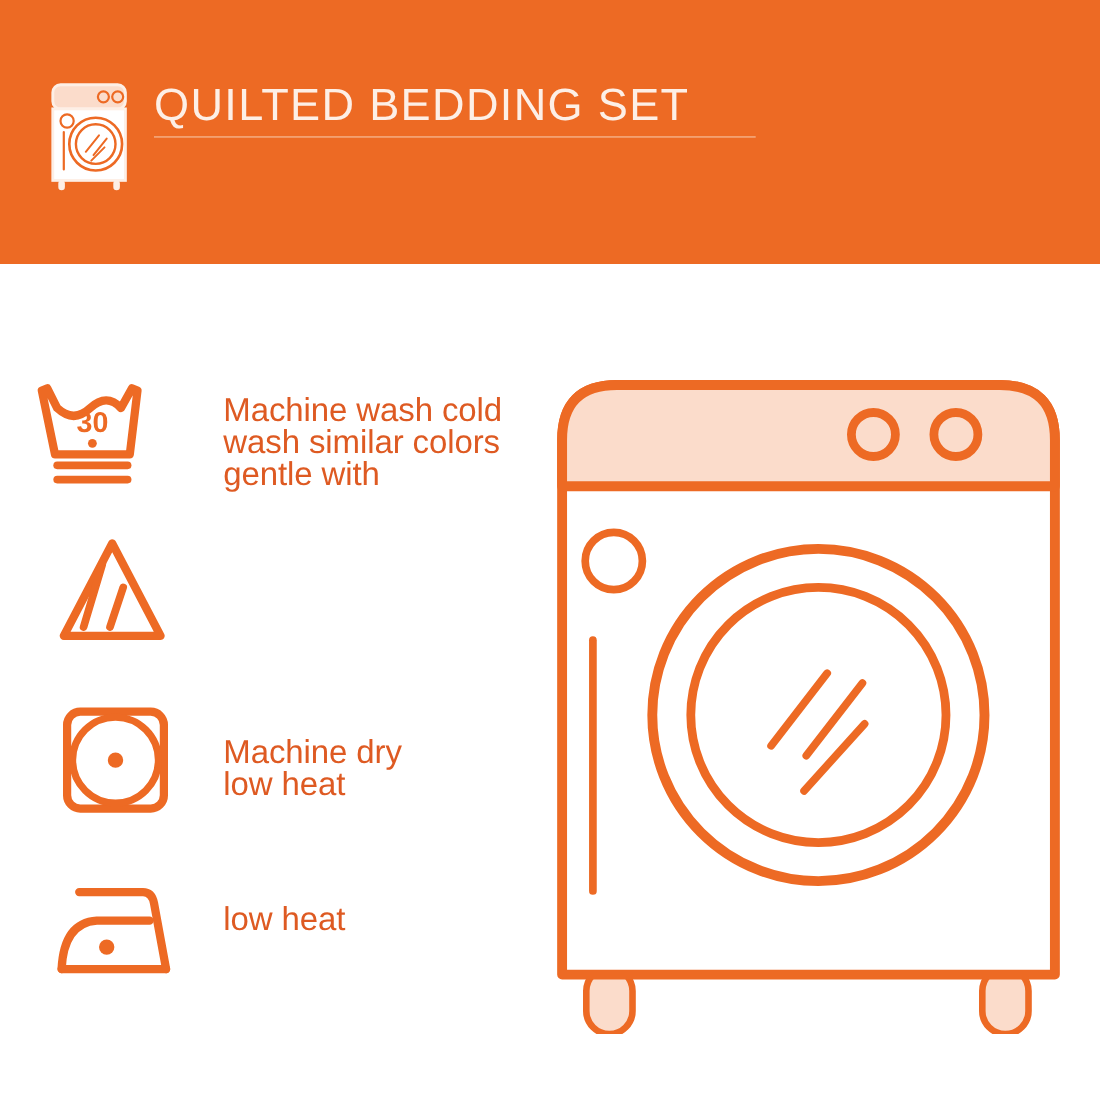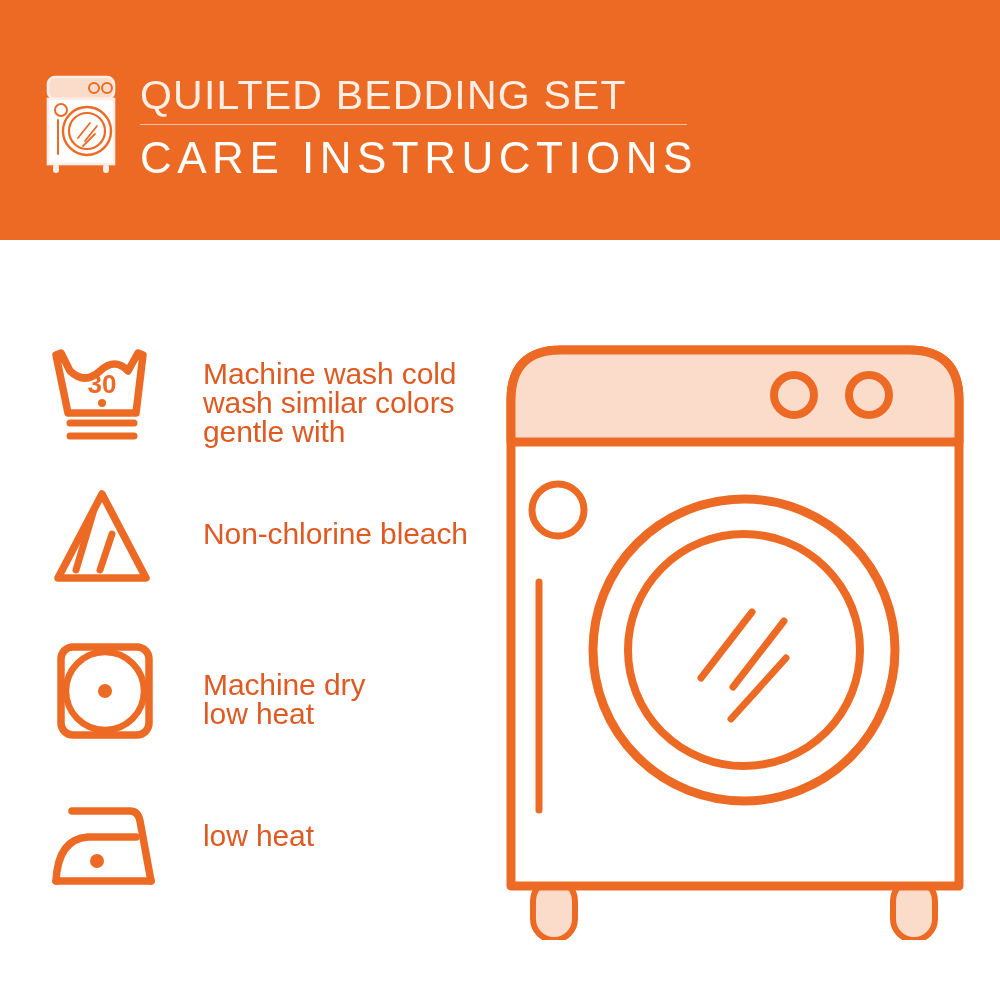--- a/index.html
+++ b/index.html
@@ -92,21 +92,21 @@
     width: 280px;
     color: #DE5A22;
     font-size: 30px;
     line-height: 29px;
     font-weight: 400;
     letter-spacing: -0.1px;
   }
   .care-text div { white-space: nowrap; }
 
   #row-wash   { top: 105px; }
-  #row-wash   .care-symbol { top: 2px; left: 50px; width: 104px; height: 96px; text-decoration: underline; }
+  #row-wash   .care-symbol { top: 2px; left: 32px; width: 104px; height: 96px; text-decoration: underline; }
   #row-wash   .care-text   { top: 14px; }
 
   #row-bleach { top: 248px; }
   #row-bleach .care-symbol { top: 0px; left: 50px; width: 104px; height: 96px; }
   #row-bleach .care-text   { top: 31px; }
 
   #row-dry    { top: 400px; }
   #row-dry    .care-symbol { top: 2px; left: 56px; width: 98px; height: 98px; }
   #row-dry    .care-text   { top: 30px; }
 
@@ -150,21 +150,20 @@
         <line x1="39" y1="72" x2="51" y2="60" stroke="#ED6A24" stroke-width="1.8" stroke-linecap="round"></line>
 
         <rect x="9" y="90" width="6" height="9" rx="3" fill="#FDEFE6"></rect>
         <rect x="59" y="90" width="6" height="9" rx="3" fill="#FDEFE6"></rect>
       </svg>
     </div>
 
     <div id="header-titles">
       <div id="title-line1">QUILTED BEDDING SET</div>
       <div id="title-rule"></div>
-      <div id="title-line2">CARE INSTRUCTIONS</div>
     </div>
 
   </div>
 
   <div id="care-list">
 
     <div class="care-row" id="row-wash">
       <div class="care-symbol">
         <svg viewBox="0 0 104 96" width="104" height="96" xmlns="http://www.w3.org/2000/svg">
 
@@ -187,21 +186,20 @@
 
     <div class="care-row" id="row-bleach">
       <div class="care-symbol">
         <svg viewBox="0 0 104 96" width="104" height="96" xmlns="http://www.w3.org/2000/svg">
           <path d="M52 6 L96 90 L8 90 Z" fill="none" stroke="#ED6A24" stroke-width="7.5" stroke-linejoin="round"></path>
           <line x1="43" y1="25" x2="26" y2="82" stroke="#ED6A24" stroke-width="7" stroke-linecap="round"></line>
           <line x1="62" y1="46" x2="50" y2="82" stroke="#ED6A24" stroke-width="7" stroke-linecap="round"></line>
         </svg>
       </div>
       <div class="care-text">
-        <div>Non-chlorine bleach</div>
       </div>
     </div>
 
     <div class="care-row" id="row-dry">
       <div class="care-symbol">
         <svg viewBox="0 0 98 98" width="98" height="98" xmlns="http://www.w3.org/2000/svg">
           <rect x="5" y="5" width="88" height="88" rx="12" fill="none" stroke="#ED6A24" stroke-width="7.5"></rect>
           <circle cx="49" cy="49" r="39" fill="none" stroke="#ED6A24" stroke-width="6.5"></circle>
           <circle cx="49" cy="49" r="7" fill="#ED6A24"></circle>
         </svg>

